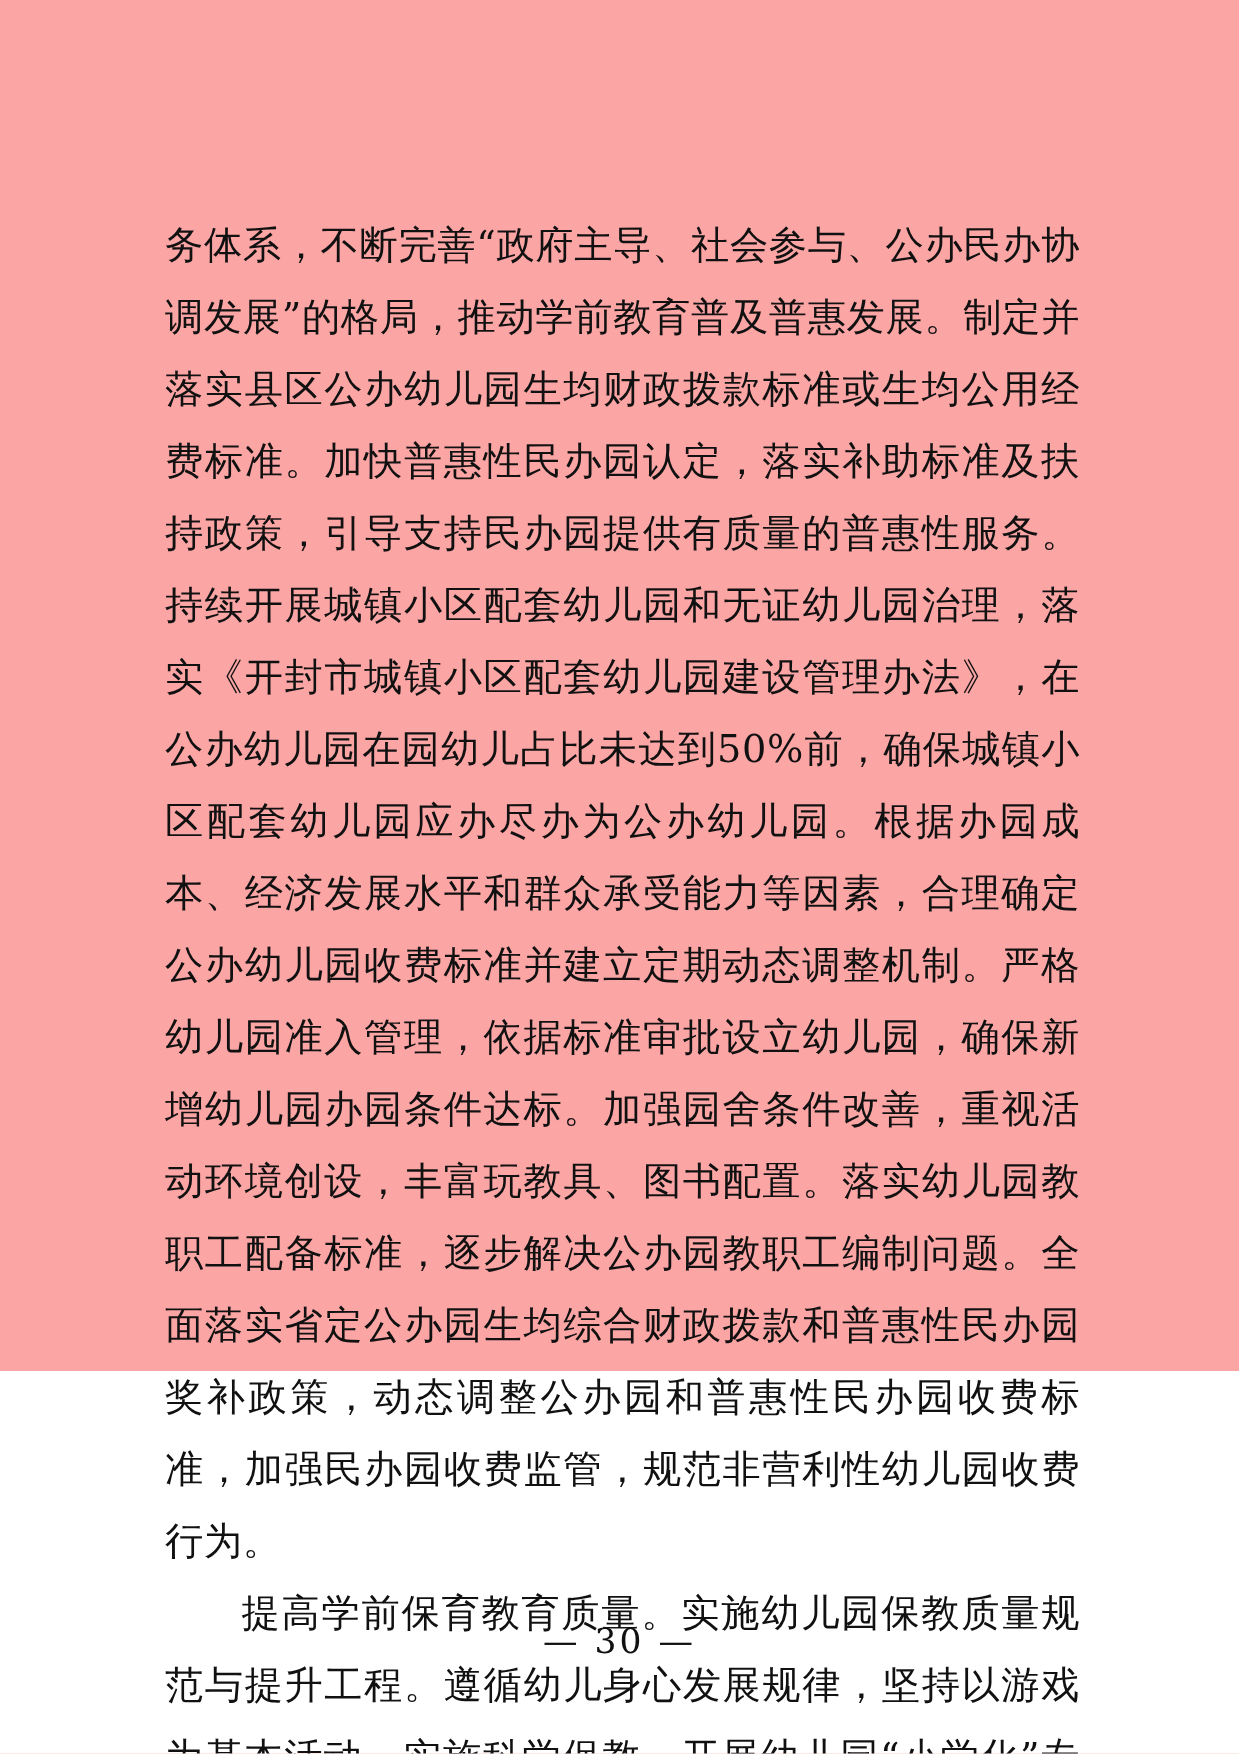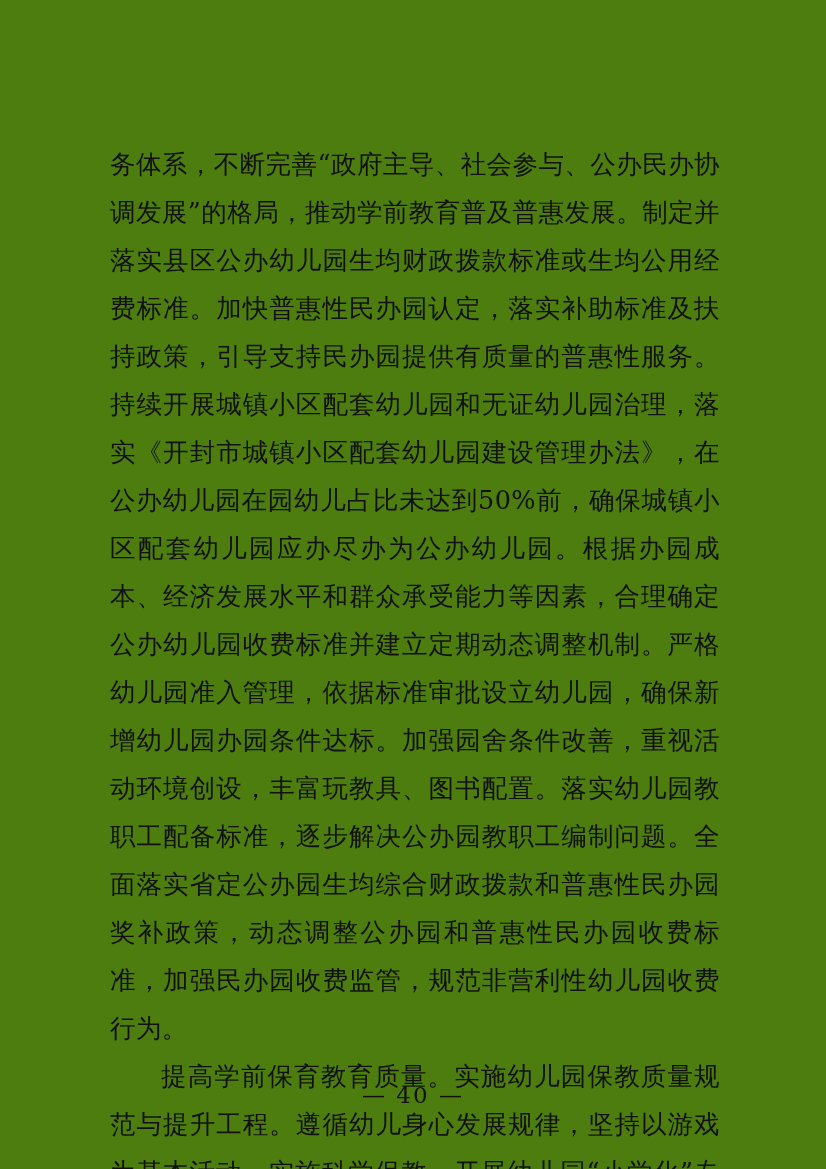--- a/index.html
+++ b/index.html
@@ -13,22 +13,22 @@
     font-family: "Liberation Serif", serif;
     color: #1a1a1a;
     position: relative;
     overflow: hidden;
   }
   .page {
     position: absolute;
     left: 0;
     top: 0;
     width: 826px;
-    height: 1169px;
-    background: #4d7c0f;
+    height: 914px;
+    background: #fca5a5;
   }
   .content {
     position: absolute;
     left: 110px;
     top: 140px;
     width: 610px;
   }
   .para {
     font-size: 25.5px;
     line-height: 48px;
@@ -62,15 +62,15 @@
 </style>
 </head>
 <body>
 
 <div class="page">
   <div class="content">
     <p class="para">务体系，不断完善“政府主导、社会参与、公办民办协调发展”的格局，推动学前教育普及普惠发展。制定并落实县区公办幼儿园生均财政拨款标准或生均公用经费标准。加快普惠性民办园认定，落实补助标准及扶持政策，引导支持民办园提供有质量的普惠性服务。持续开展城镇小区配套幼儿园和无证幼儿园治理，落实《开封市城镇小区配套幼儿园建设管理办法》，在公办幼儿园在园幼儿占比未达到50%前，确保城镇小区配套幼儿园应办尽办为公办幼儿园。根据办园成本、经济发展水平和群众承受能力等因素，合理确定公办幼儿园收费标准并建立定期动态调整机制。严格幼儿园准入管理，依据标准审批设立幼儿园，确保新增幼儿园办园条件达标。加强园舍条件改善，重视活动环境创设，丰富玩教具、图书配置。落实幼儿园教职工配备标准，逐步解决公办园教职工编制问题。全面落实省定公办园生均综合财政拨款和普惠性民办园奖补政策，动态调整公办园和普惠性民办园收费标准，加强民办园收费监管，规范非营利性幼儿园收费行为。</p>
     <p class="para indent">提高学前保育教育质量。实施幼儿园保教质量规范与提升工程。遵循幼儿身心发展规律，坚持以游戏为基本活动，实施科学保教，开展幼儿园“小学化”专项综合治理行动，着力消除“小学化”倾向。实施幼小衔接行动计划，推进幼儿园和小学实施入学准备和入学适应教育，实现幼小双向、科学、有效衔接。健全市县两级教育部门学前教育管理机构，充实管理力</p>
   </div>
   <div class="footer">
-    <span class="pagenum">— 40 —</span>
+    <span class="pagenum">— 30 —</span>
   </div>
 </div>
 
 </body></html>

